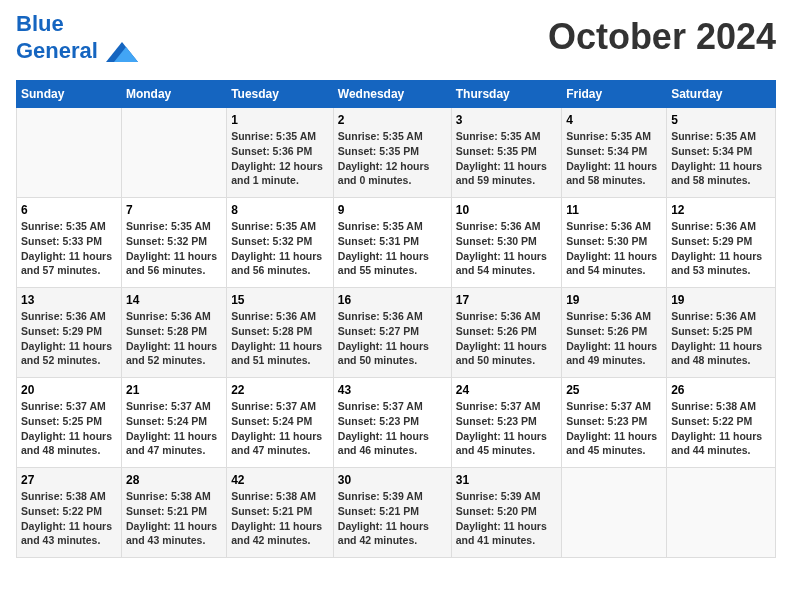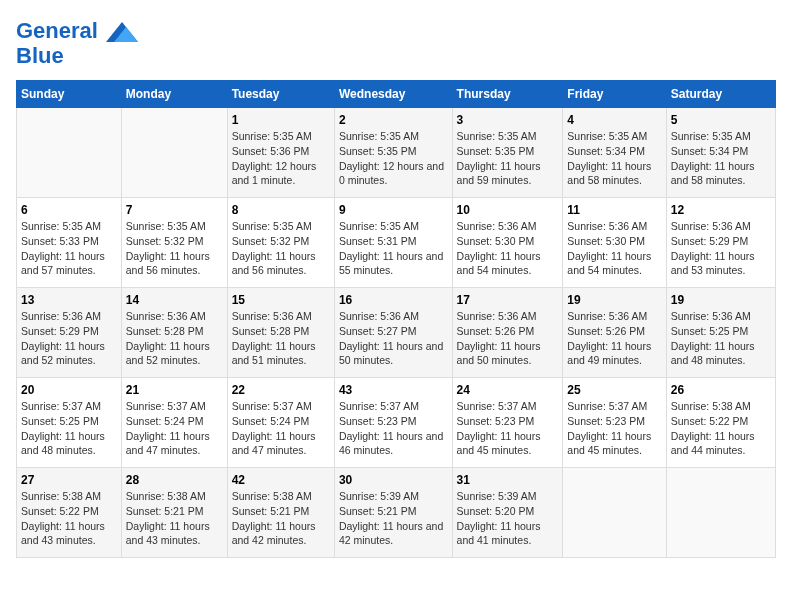--- a/index.html
+++ b/index.html
@@ -82,42 +82,44 @@
     .day-num {
       font-weight: bold;
       font-size: 12px;
       display: block;
       margin-bottom: 2px;
     }
     .cell-content {
       font-size: 10.5px;
       line-height: 1.4;
       color: #333;
+      font-weight: bold;
     }
     .empty-cell {
       background: #f9f9f9;
     }
   </style>
 </head>
 <body>
 
 <div class="header">
   <div class="logo">
     <div>
+      <div class="logo-text" style="color:#1565c0; font-size:22px; font-weight:bold; margin-top:-4px;">Blue</div>
       <div class="logo-text">
         <span>General</span>
         <svg class="logo-icon" viewBox="0 0 32 20" xmlns="http://www.w3.org/2000/svg" style="display:inline-block;vertical-align:middle;margin-left:2px;">
           <polygon points="0,20 16,0 32,20" fill="#1565c0"></polygon>
           <polygon points="8,20 20,5 32,20" fill="#42a5f5"></polygon>
         </svg>
       </div>
-      <div class="logo-text" style="color:#1565c0; font-size:22px; font-weight:bold; margin-top:-4px;">Blue</div>
     </div>
   </div>
   <div class="title-block">
+    <div class="month-title">October 2024</div>
   </div>
 </div>
 
 <table>
   <thead>
     <tr>
     <th>Sunday</th>
         <th>Monday</th>
         <th>Tuesday</th>
         <th>Wednesday</th>

